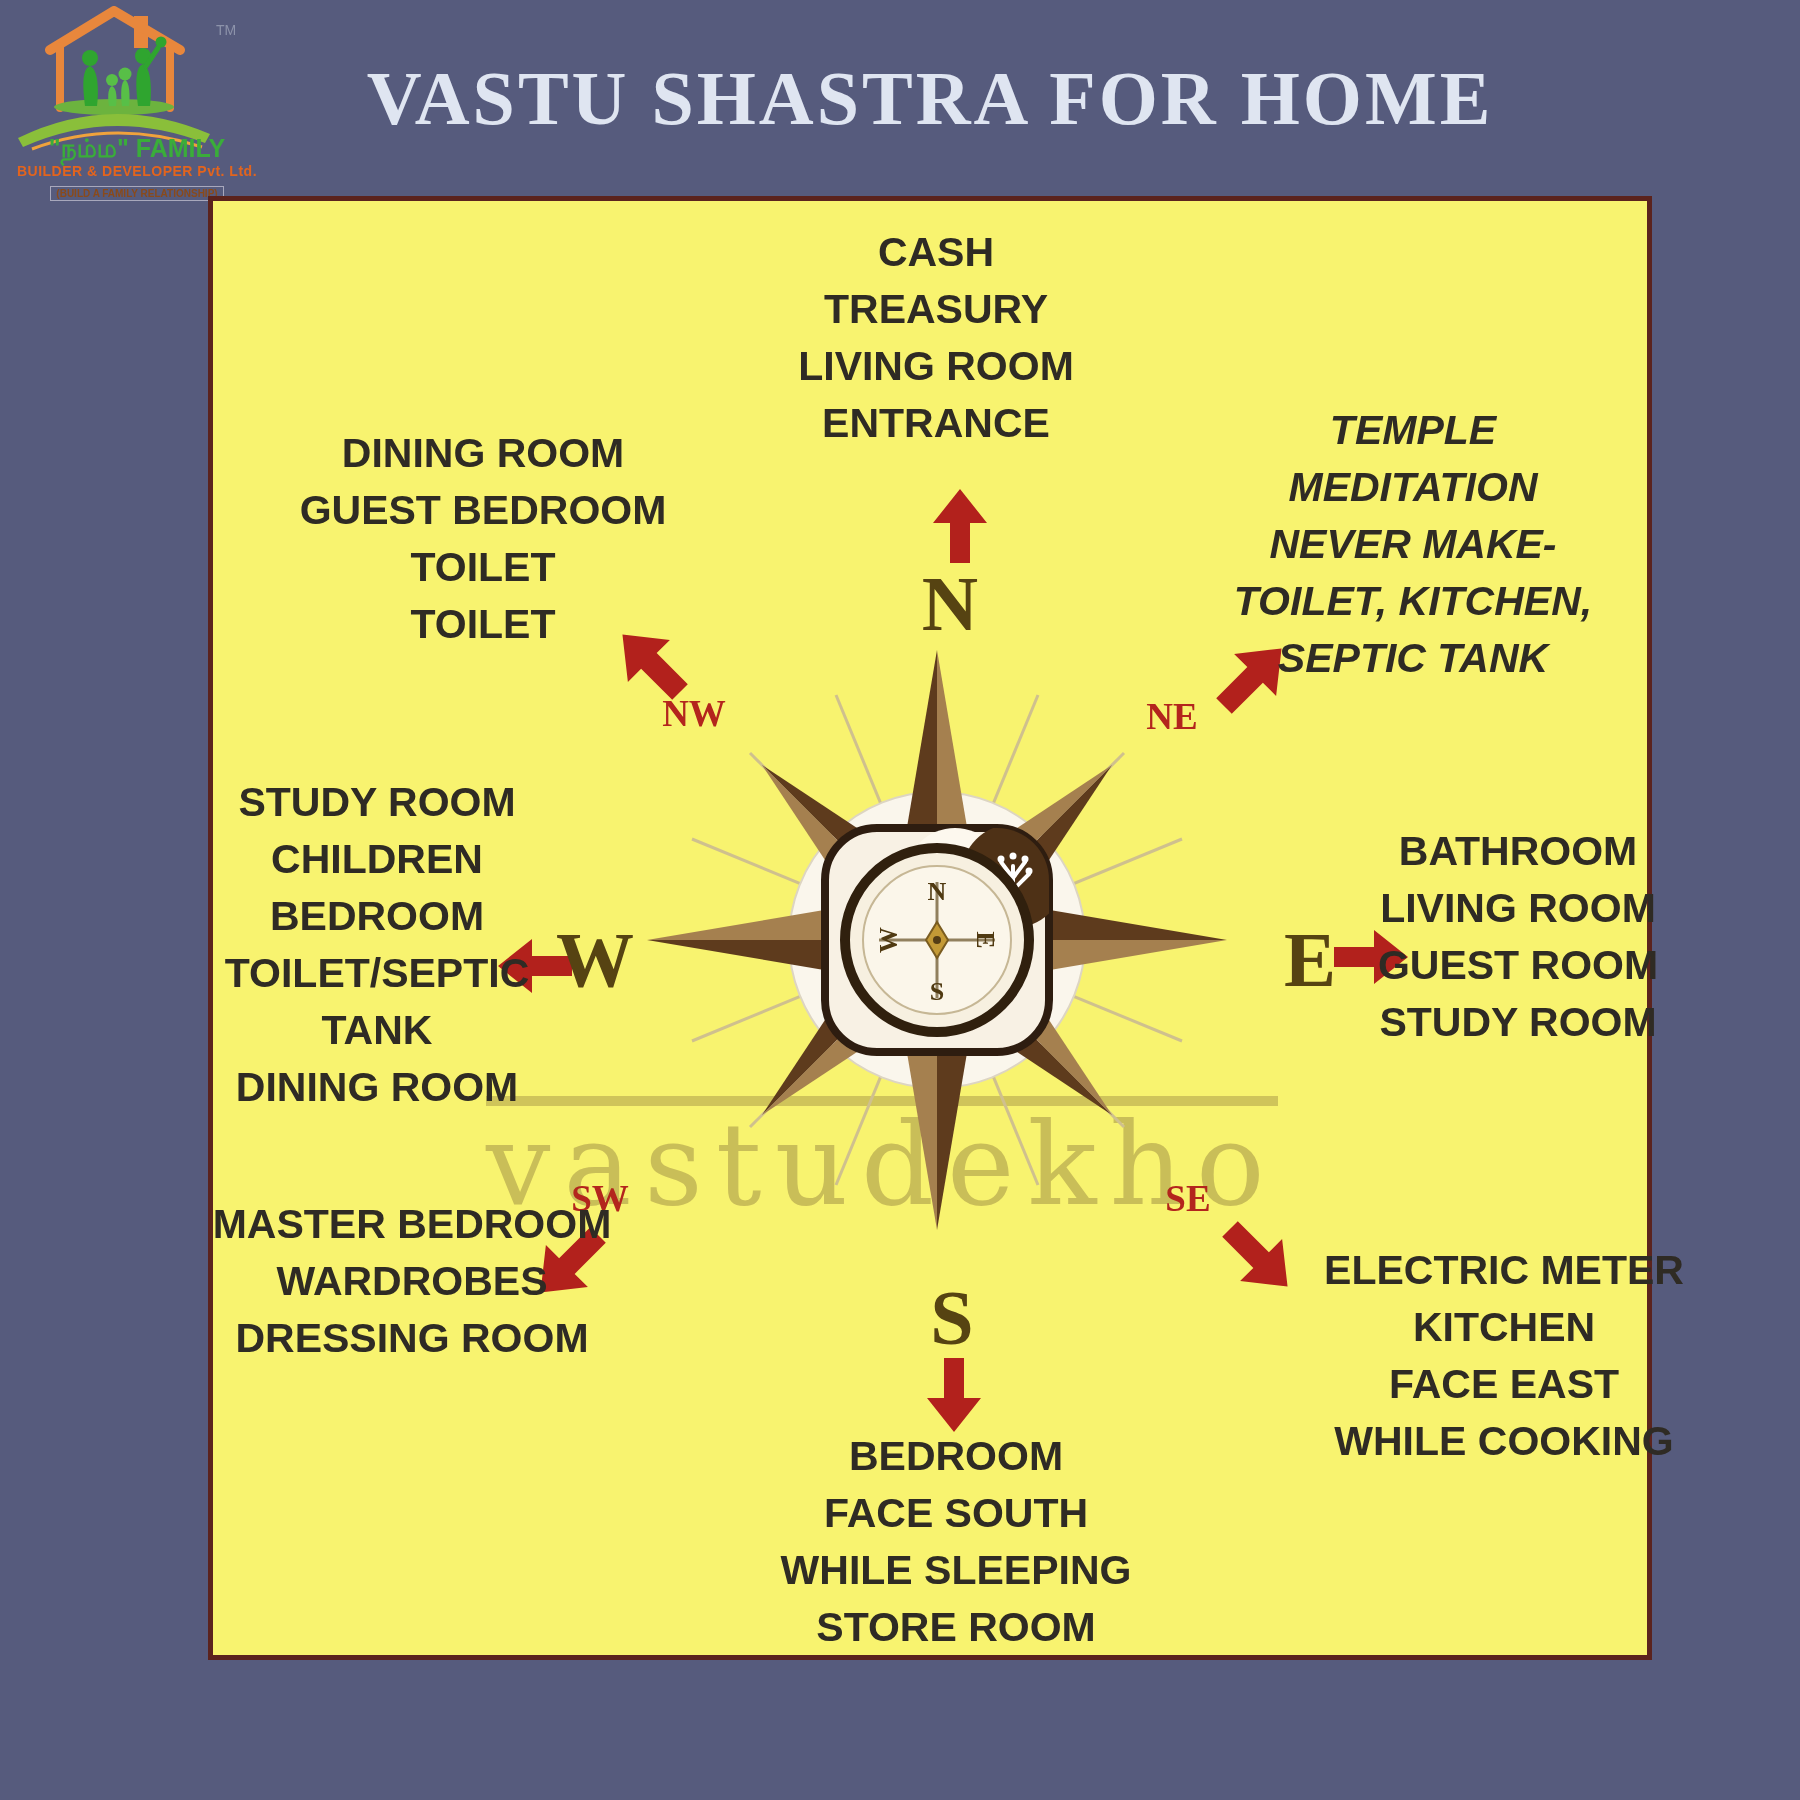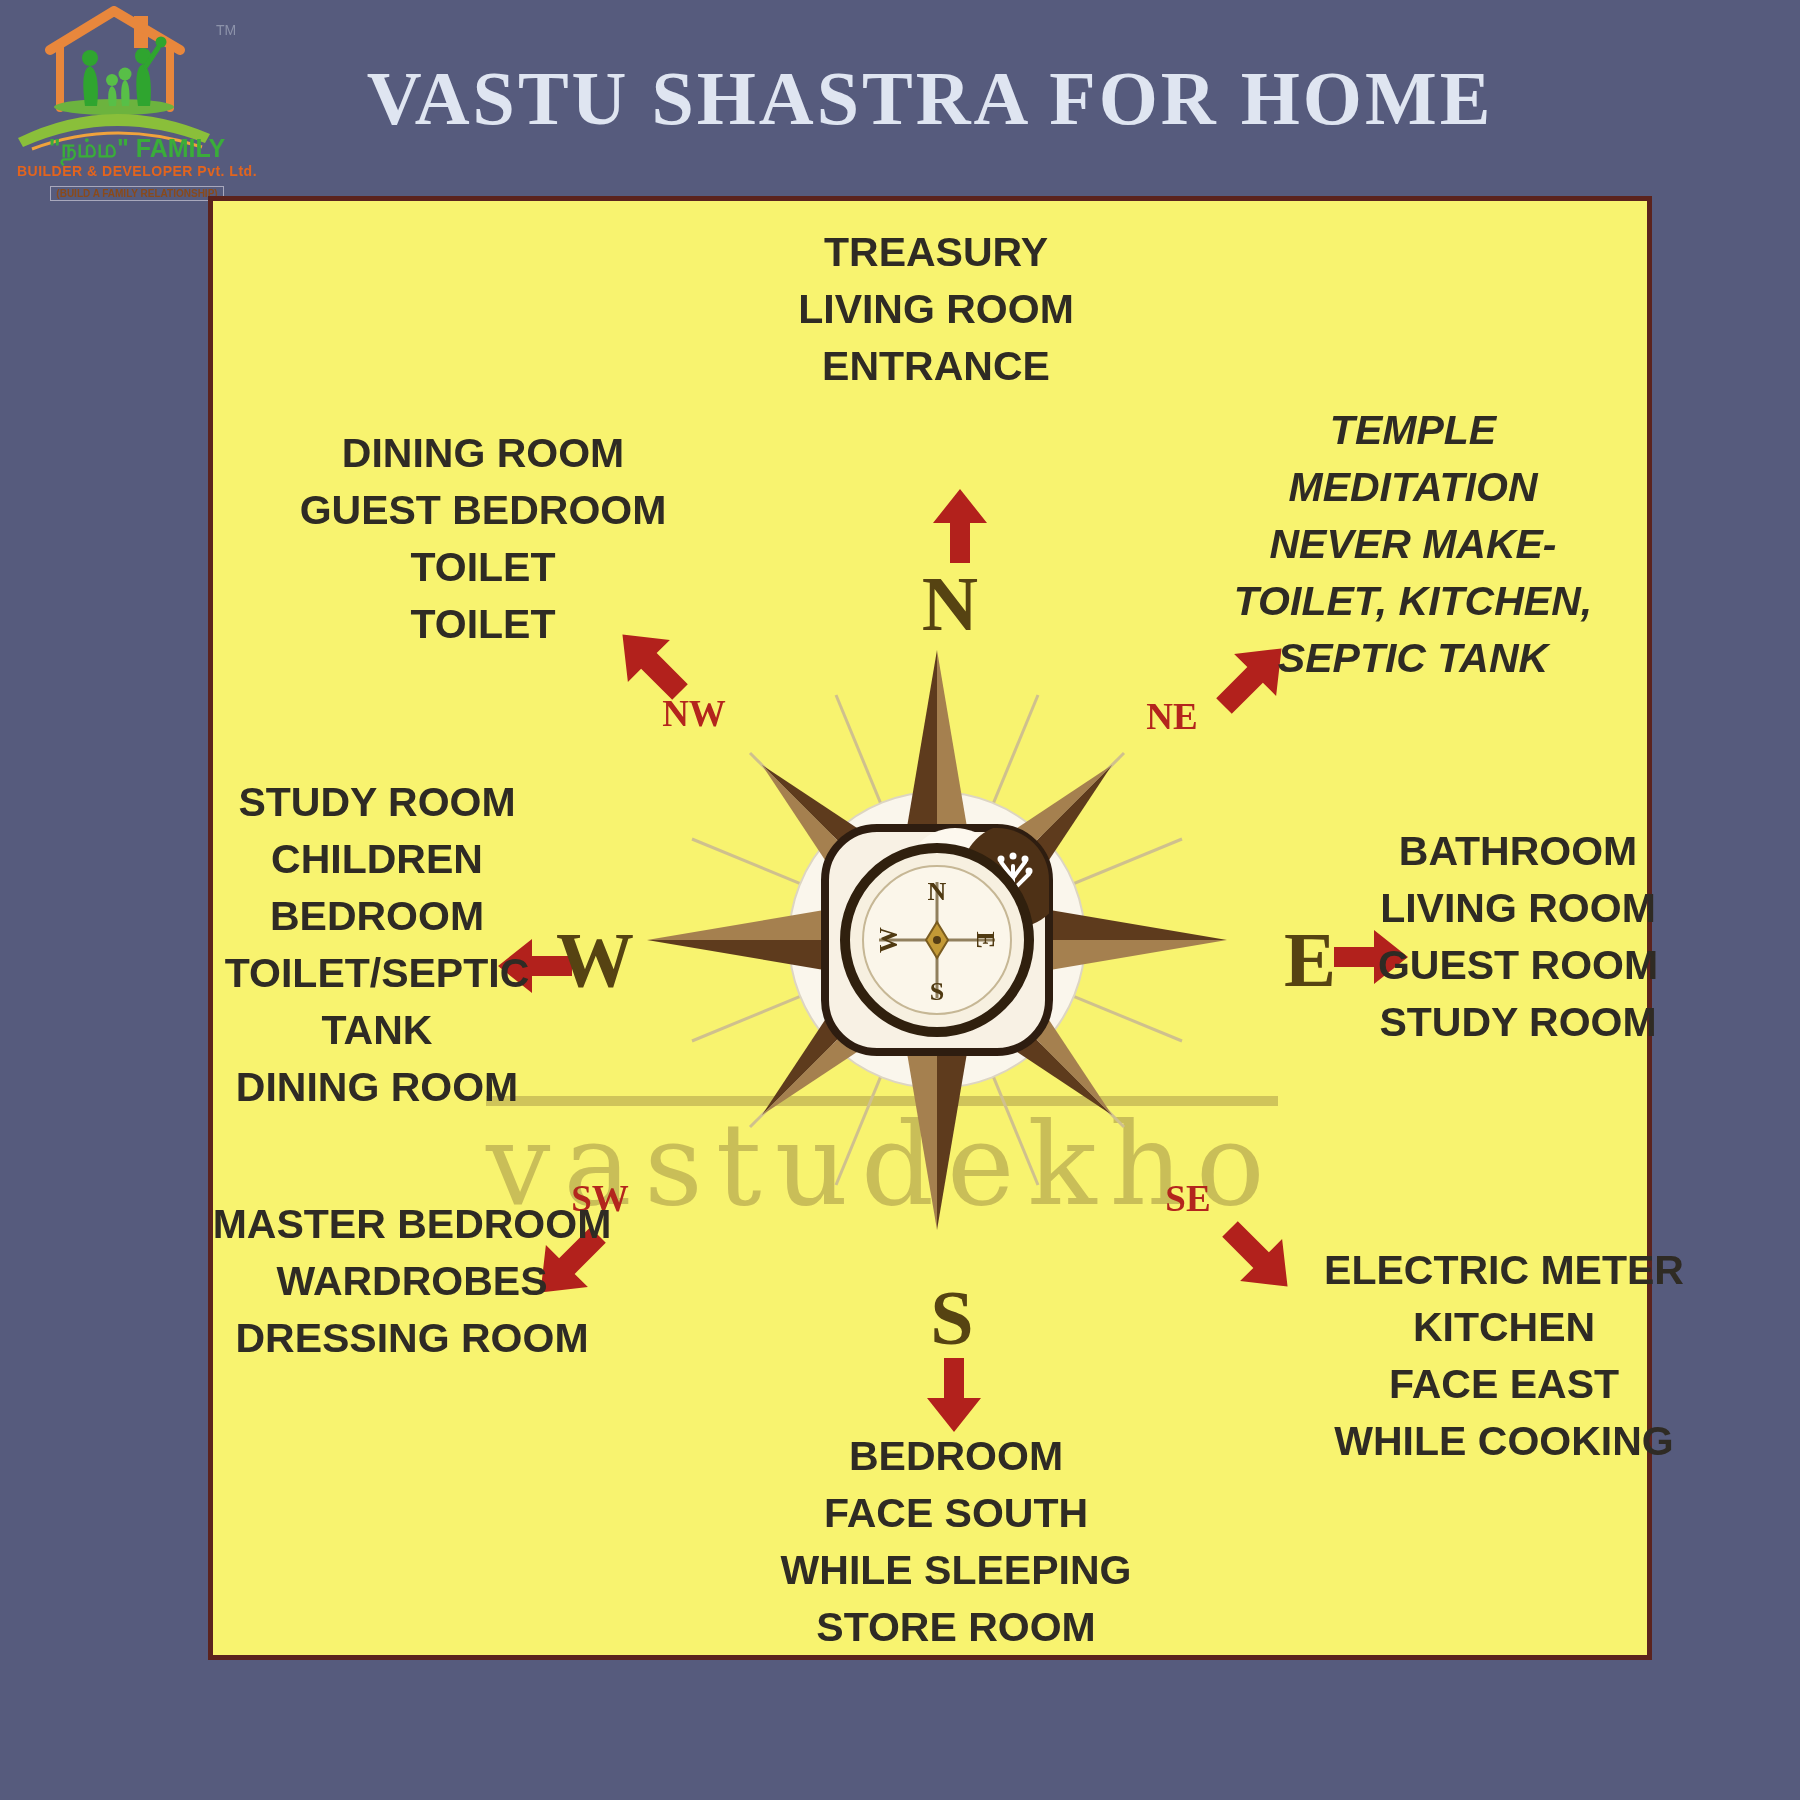--- a/index.html
+++ b/index.html
@@ -267,20 +267,21 @@
   <div class="cletter cletter-s">S</div>
   <div class="cletter cletter-e">E</div>
   <div class="cletter cletter-w">W</div>
 
   <div class="iclabel iclabel-nw">NW</div>
   <div class="iclabel iclabel-ne">NE</div>
   <div class="iclabel iclabel-sw">SW</div>
   <div class="iclabel iclabel-se">SE</div>
 
   <div class="rooms rooms-north">
+      <div class="line">CASH</div>
       <div class="line">TREASURY</div>
       <div class="line">LIVING ROOM</div>
       <div class="line">ENTRANCE</div>
     </div>
   <div class="rooms rooms-northwest">
       <div class="line">DINING ROOM</div>
       <div class="line">GUEST BEDROOM</div>
       <div class="line">TOILET</div>
       <div class="line">TOILET</div>
     </div>

